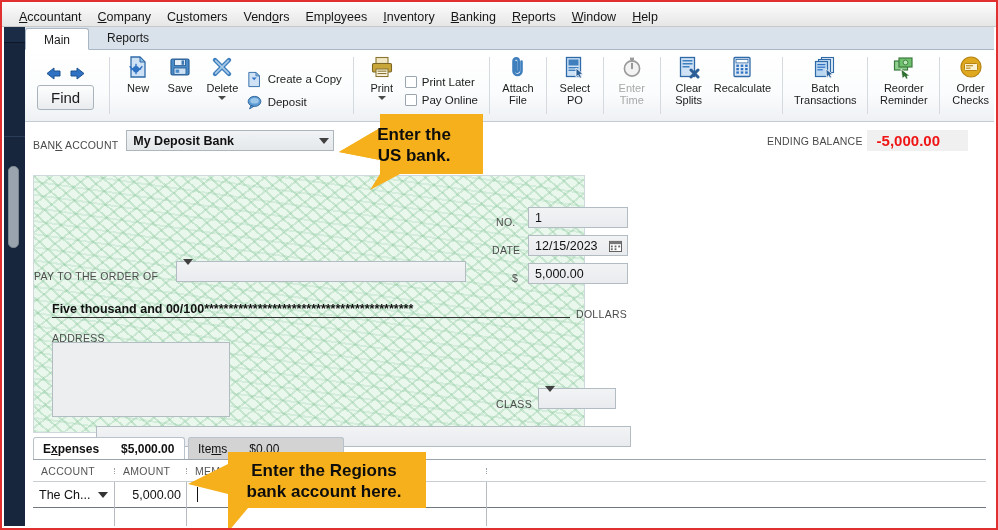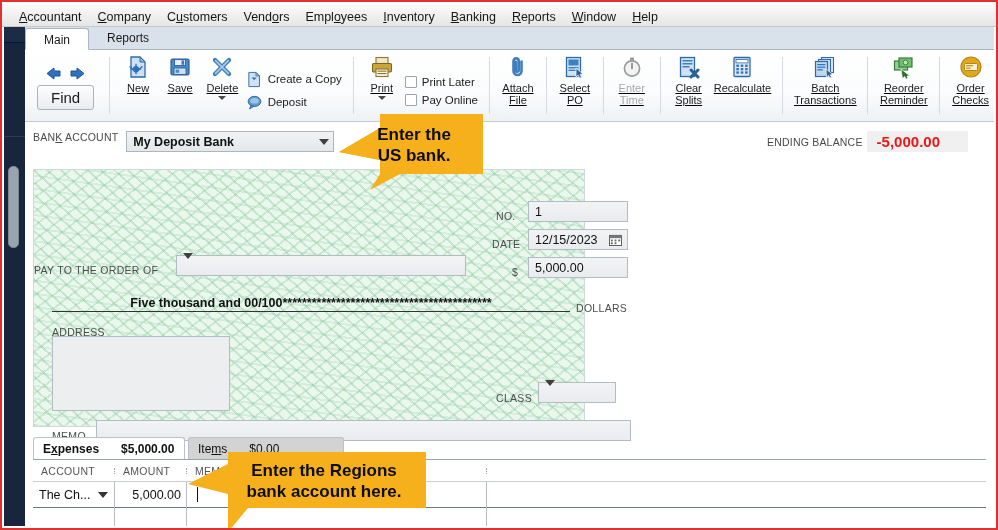--- a/index.html
+++ b/index.html
@@ -82,21 +82,20 @@
     display: flex; align-items: stretch;
     padding-left: 6px;
   }
   .rsep { width:1px; background:#d4dae0; margin: 7px 7px 7px 7px; }
   .rbtn {
     display: flex; flex-direction: column;
     align-items: center; justify-content: flex-start;
     padding: 5px 7px 0 7px;
     min-width: 42px;
     cursor: default;
-    text-decoration: underline;
   }
   .rbtn .lbl { font-size: 11px; color:#1c1c1c; text-align:center; line-height:12px; margin-top:3px; white-space:nowrap;}
   .rbtn.disabled .lbl { color:#a8a8a8; }
   .ico { width: 24px; height: 24px; display:block; }
   .navrow { display:flex; flex-direction:column; align-items:center; justify-content:center; padding: 4px 8px 0 6px; }
   .arrows { display:flex; gap:7px; margin-bottom:4px;}
   .findbtn {
     font-size: 15px; color:#1c1c1c;
     background: linear-gradient(to bottom,#fdfdfd,#e9ecef);
     border: 1px solid #aab3bc; border-radius: 3px;
@@ -111,21 +110,21 @@
     border-top:4px solid #4a4a4a; margin-top:2px;
   }
 
   
   .formarea {
     position: absolute; left: 23px; right: 2px; top: 120px; bottom: 2px;
     background: #ffffff;
     overflow: hidden;
   }
   .bankrow {
-    display:flex; align-items:flex-start;
+    display:flex; align-items:flex-end;
     padding: 9px 0 8px 8px;
     height: 37px;
   }
   .fld-label { font-size: 10.5px; color:#4a4a4a; letter-spacing:0.2px; margin-right:8px; white-space:nowrap;}
   .fld-label u { text-decoration: underline; }
   .combo {
     position: relative;
     background: linear-gradient(to bottom,#f1f3f5,#e4e8eb);
     border: 1px solid #adb5bd;
     height: 21px;
@@ -140,29 +139,28 @@
   .tri { width:0;height:0;border-left:5px solid transparent;border-right:5px solid transparent;border-top:6px solid #404040;}
   .balance-wrap { display:flex; align-items:center; margin-left:auto; margin-right:26px; gap:4px;}
   .balance-val {
     font-size:15px; font-weight:bold; color:#f01515;
     background:#f0f0f0; padding:2px 28px 2px 10px;
   }
 
   
   .check {
     position: relative;
-    margin: 10px 0 0 8px;
+    margin: 16px 0 0 8px;
     width: 552px; height: 258px;
     background:
       repeating-linear-gradient(42deg, rgba(120,190,140,.30) 0 2px, rgba(255,255,255,0) 2px 9px),
       repeating-linear-gradient(-38deg, rgba(120,190,140,.26) 0 2px, rgba(255,255,255,0) 2px 11px),
       repeating-linear-gradient(8deg, rgba(120,190,140,.18) 0 2px, rgba(255,255,255,0) 2px 13px),
       #e9f7ed;
     border: 1px solid #cfd8dd;
-    text-align: center;
   }
   .ci { position:absolute; }
   .inp {
     background: linear-gradient(to bottom,#f2f3f5,#e9ebee);
     border: 1px solid #b4bcc3;
     height: 21px;
     font-size: 12.5px; color:#111;
     display:flex; align-items:center; padding-left:6px;
   }
   .lbl-sm { font-size:10.5px; color:#4d4d4d; letter-spacing:.3px;}

